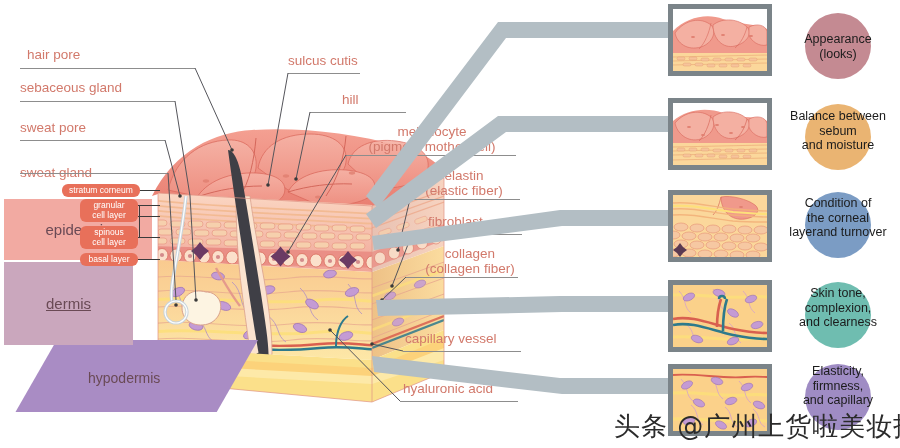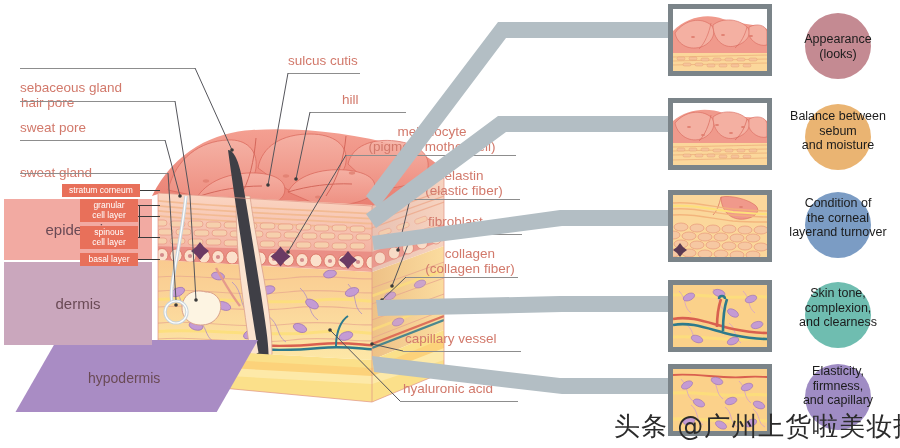--- a/index.html
+++ b/index.html
@@ -13,27 +13,27 @@
     position:absolute;color:#d2796b;font-size:13.5px;white-space:nowrap;
     line-height:14px;
   }
   .lbl.two{line-height:15px;white-space:normal;text-align:center;}
   .rule{position:absolute;background:#8d8d8d;height:1px;}
 
   
   .blk{position:absolute;display:flex;align-items:center;justify-content:center;
        color:#6a4a55;font-size:15px;}
   #epi-blk{left:4px;top:199px;width:148px;height:61px;background:#f2aaa2;}
-  #der-blk{left:4px;top:262px;width:148px;height:83px;background:#caa7bd;}
+  #der-blk{left:4px;top:262px;width:129px;height:83px;background:#caa7bd;text-decoration:underline;}
   #hypo-par{position:absolute;left:0px;top:340px;width:258px;height:72px;
             background:#a98cc4;
             clip-path:polygon(6% 100%, 22% 0%, 100% 0%, 84% 100%);}
   #hypo-lab{position:absolute;left:88px;top:370px;color:#6a4a55;font-size:14px;}
 
-  .badge{position:absolute;background:#e8705a;color:#fff;border-radius:0;
+  .badge{position:absolute;background:#e8705a;color:#fff;border-radius:6px;
          font-size:8.5px;line-height:9.5px;text-align:center;
          display:flex;align-items:center;justify-content:center;
          padding:2px 5px;box-sizing:border-box;}
 
   
   .thumb{position:absolute;width:104px;height:72px;border:5px solid #7b8489;
          background:#fff;box-sizing:border-box;overflow:hidden;}
   .thumb .inner{position:absolute;inset:0;overflow:hidden;}
 
   
@@ -375,21 +375,21 @@
   </div>
   <div class="badge" style="left:80px;top:253px;width:58px;height:13px;">basal layer</div>
 
   <div class="rule" style="left:140px;top:190px;width:20px;background:#3a3a3a;"></div>
   <div class="rule" style="left:138px;top:205px;width:22px;background:#3a3a3a;"></div>
   <div class="rule" style="left:138px;top:216px;width:22px;background:#3a3a3a;"></div>
   <div class="rule" style="left:138px;top:237px;width:22px;background:#3a3a3a;"></div>
   <div class="rule" style="left:138px;top:259px;width:22px;background:#3a3a3a;"></div>
   <div class="rule" style="left:139px;top:205px;width:1px;height:33px;background:#3a3a3a;"></div>
 
-  <div class="lbl" style="left:21px;top:48px;margin-top:48px;">hair pore</div>
+  <div class="lbl" style="left:27px;top:48px;">hair pore</div>
   <div class="rule" style="left:20px;top:68px;width:175px;"></div>
 
   <div class="lbl" style="left:20px;top:81px;">sebaceous gland</div>
   <div class="rule" style="left:20px;top:101px;width:155px;"></div>
 
   <div class="lbl" style="left:20px;top:121px;">sweat pore</div>
   <div class="rule" style="left:20px;top:140px;width:145px;"></div>
 
   <div class="lbl" style="left:20px;top:166px;">sweat gland</div>
   <div class="rule" style="left:20px;top:173px;width:148px;"></div>

